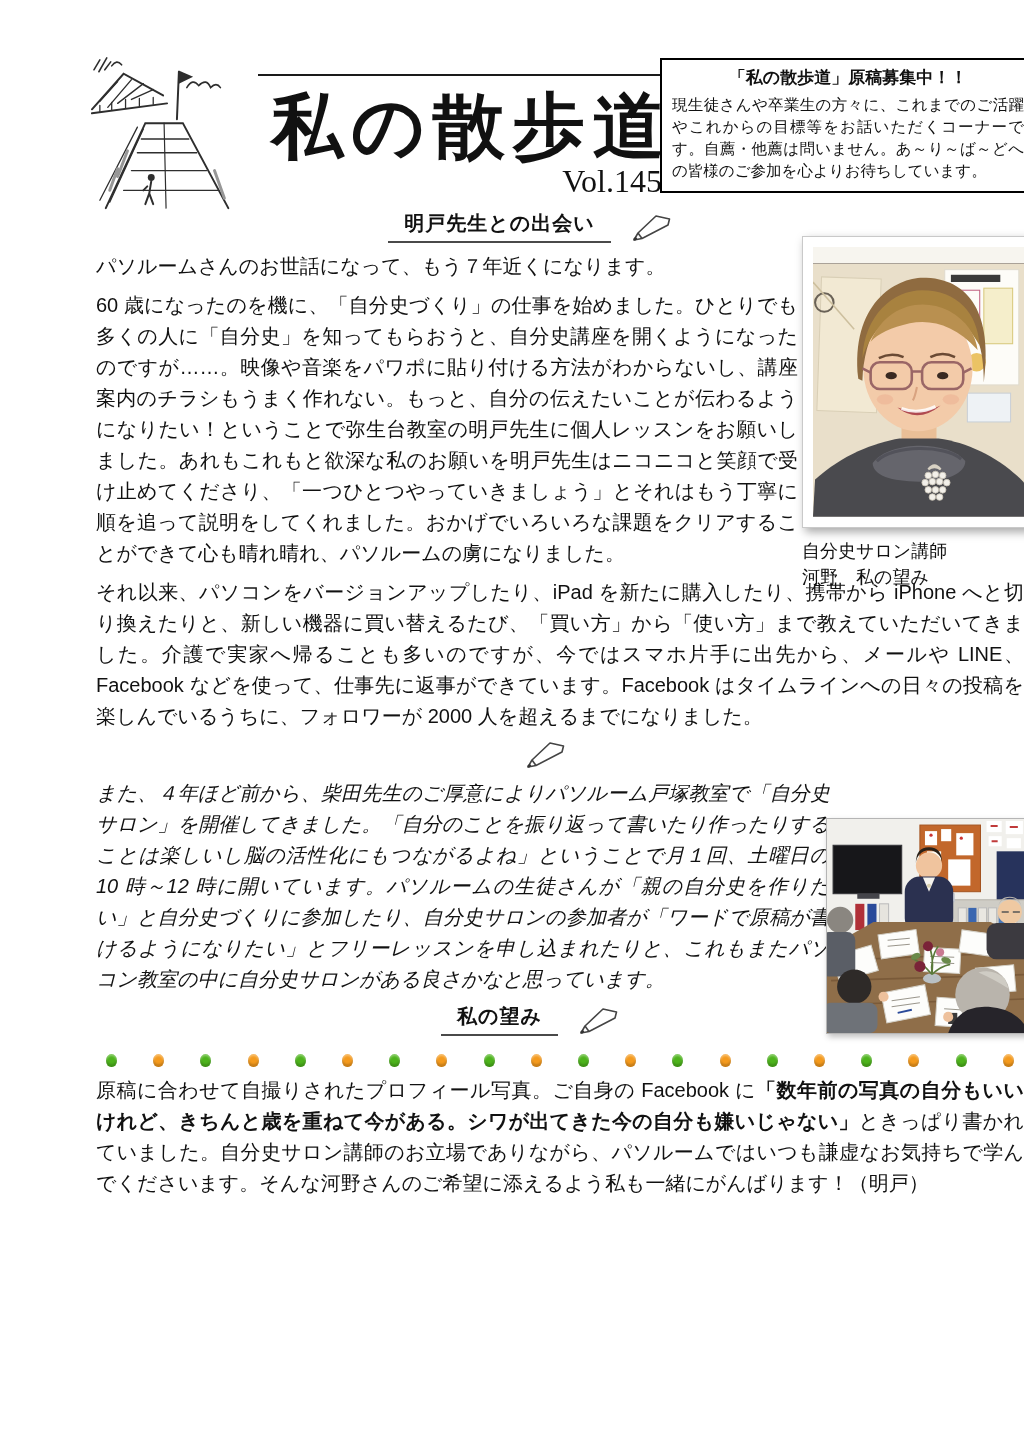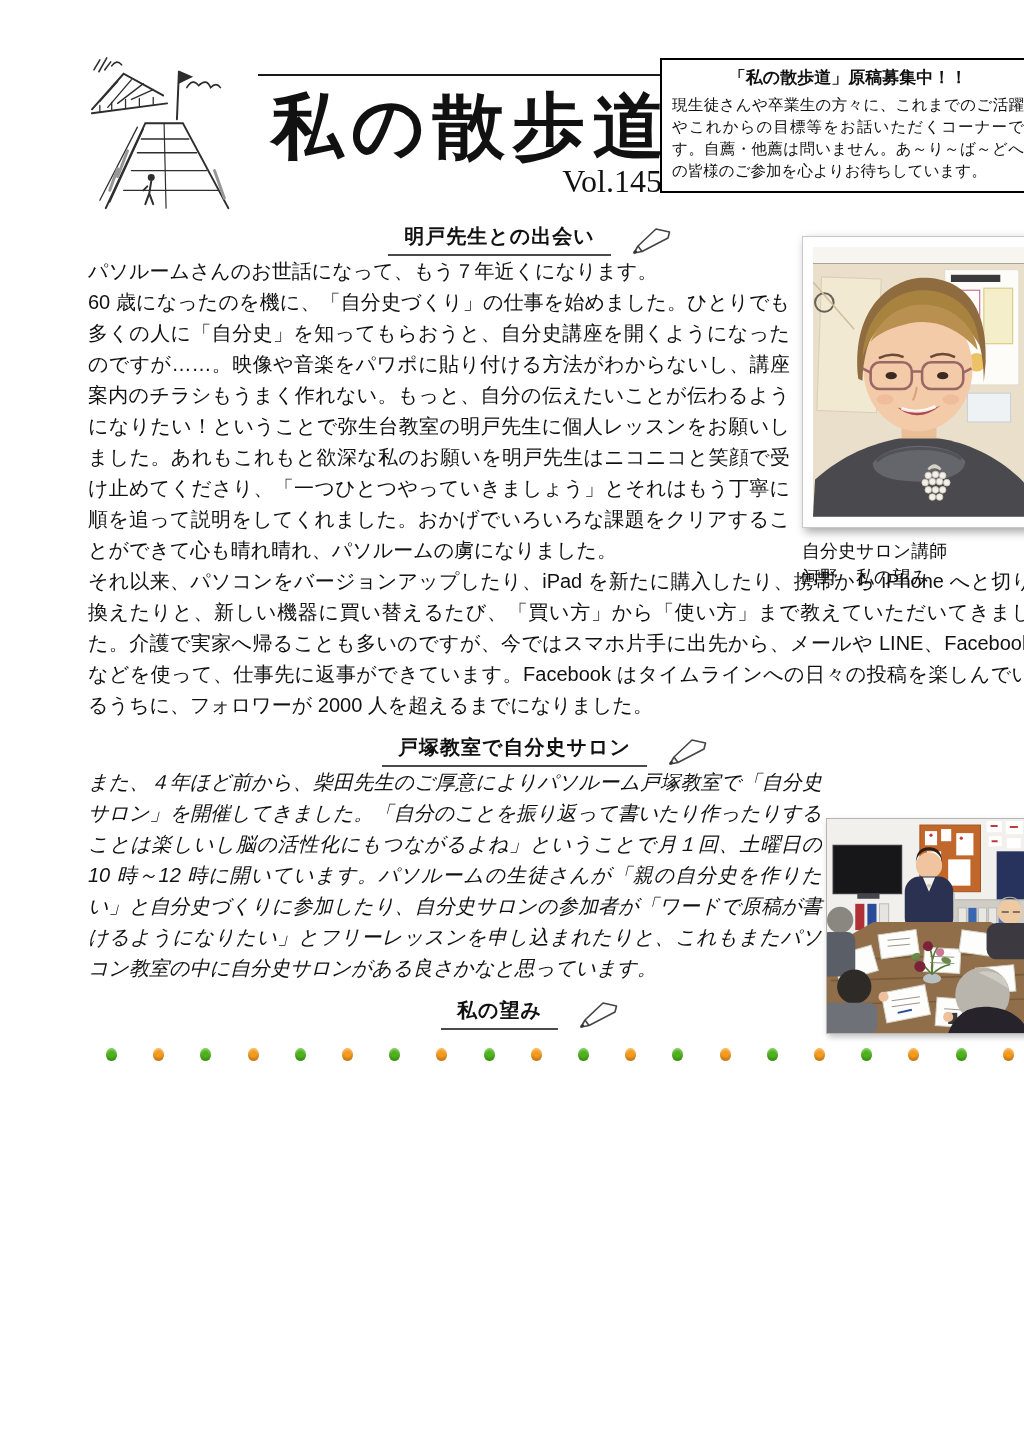--- a/index.html
+++ b/index.html
@@ -15,29 +15,29 @@
   .main-title{font-family:"DejaVu Serif","Liberation Serif",serif;font-weight:900;
               font-size:72px;line-height:1.1;letter-spacing:8px;margin-top:10px;white-space:nowrap;}
   .volume{font-family:"Liberation Serif","DejaVu Serif",serif;font-size:32px;
           text-align:right;padding-right:24px;margin-top:-2px;}
   .recruit-box{position:absolute;top:58px;right:36px;width:352px;border:2px solid #000;
                padding:6px 10px 9px;background:#fff;}
   .recruit-title{text-align:center;font-weight:700;font-size:17px;margin-bottom:5px;}
   .recruit-body{font-size:15.5px;line-height:1.42;text-align:justify;}
 
   
-  .sec-head{display:flex;justify-content:center;align-items:flex-end;gap:19px;margin-top:13px;}
+  .sec-head{display:flex;justify-content:center;align-items:flex-end;gap:19px;}
   .sec-head .txt{font-size:20px;font-weight:700;letter-spacing:1px;
                  border-bottom:2px solid #4a4a4a;padding:0 16px 4px;}
   .sec-head svg{margin-bottom:2px;}
   .shift-30{transform:translateX(-30px);}
   .shift-15{transform:translateX(-15px);}
 
   
-  p.body{font-size:20px;line-height:31px;text-align:justify;margin:0;} .mt6{margin-top:6px;}
+  p.body{font-size:20px;line-height:31px;text-align:justify;margin:8px;} .mt6{margin-top:6px;}
   .p-narrow{width:702px;}
   .p-mid{width:734px;font-style:italic;}
   .bold{font-weight:700;}
 
   
   .photo1{position:absolute;top:236px;right:36px;width:234px;}
   .frame{background:#fff;border:1px solid #c9c9c9;box-shadow:3px 4px 9px rgba(0,0,0,.35);padding:10px;}
   .frame svg{display:block;width:100%;height:auto;}
   .caption{text-align:left;font-size:18px;line-height:26px;margin-top:10px;}
   .photo2{position:absolute;top:818px;right:38px;width:206px;border:1px solid #b5b5b5;
@@ -105,21 +105,20 @@
           <path d="M4 27 L6.4 24.6" stroke="#333" stroke-width="2.6" fill="none"></path>
         </g>
       </svg>
     </div>
     <p class="body p-narrow mt6">パソルームさんのお世話になって、もう７年近くになります。</p>
     <p class="body p-narrow">60 歳になったのを機に、「自分史づくり」の仕事を始めました。ひとりでも多くの人に「自分史」を知ってもらおうと、自分史講座を開くようになったのですが……。映像や音楽をパワポに貼り付ける方法がわからないし、講座案内のチラシもうまく作れない。もっと、自分の伝えたいことが伝わるようになりたい！ということで弥生台教室の明戸先生に個人レッスンをお願いしました。あれもこれもと欲深な私のお願いを明戸先生はニコニコと笑顔で受け止めてくださり、「一つひとつやっていきましょう」とそれはもう丁寧に順を追って説明をしてくれました。おかげでいろいろな課題をクリアすることができて心も晴れ晴れ、パソルームの虜になりました。</p>
 
     <p class="body mt6">それ以来、パソコンをバージョンアップしたり、iPad を新たに購入したり、携帯から iPhone へと切り換えたりと、新しい機器に買い替えるたび、「買い方」から「使い方」まで教えていただいてきました。介護で実家へ帰ることも多いのですが、今ではスマホ片手に出先から、メールや LINE、Facebook などを使って、仕事先に返事ができています。Facebook はタイムラインへの日々の投稿を楽しんでいるうちに、フォロワーが 2000 人を超えるまでになりました。</p>
 
     <div class="sec-head shift-15">
-      <span class="txt">戸塚教室で自分史サロン</span>
       <svg width="42" height="28" viewBox="0 0 42 28">
         <g stroke="#444" stroke-width="1.6" fill="#fff" stroke-linejoin="round">
           <path d="M26 3 L39.5 6 L38 12 L12 25.5 L4 27 L8 20 Z"></path>
           <path d="M8 20 L12 25.5" fill="none"></path>
           <path d="M4 27 L6.4 24.6" stroke="#333" stroke-width="2.6" fill="none"></path>
         </g>
       </svg>
     </div>
     <p class="body p-mid mt6">また、４年ほど前から、柴田先生のご厚意によりパソルーム戸塚教室で「自分史サロン」を開催してきました。「自分のことを振り返って書いたり作ったりすることは楽しいし脳の活性化にもつながるよね」ということで月１回、土曜日の 10 時～12 時に開いています。パソルームの生徒さんが「親の自分史を作りたい」と自分史づくりに参加したり、自分史サロンの参加者が「ワードで原稿が書けるようになりたい」とフリーレッスンを申し込まれたりと、これもまたパソコン教室の中に自分史サロンがある良さかなと思っています。</p>
 
@@ -150,20 +149,21 @@
         <span class="dot" style="background: rgb(77, 179, 28);"></span>
         <span class="dot" style="background: rgb(244, 154, 29);"></span>
         <span class="dot" style="background: rgb(77, 179, 28);"></span>
         <span class="dot" style="background: rgb(244, 154, 29);"></span>
         <span class="dot" style="background: rgb(77, 179, 28);"></span>
         <span class="dot" style="background: rgb(244, 154, 29);"></span>
         <span class="dot" style="background: rgb(77, 179, 28);"></span>
         <span class="dot" style="background: rgb(244, 154, 29);"></span>
       </div>
 
+    <p class="body footer-para"><span>原稿に合わせて自撮りされたプロフィール写真。ご自身の Facebook に</span><span class="bold">「数年前の写真の自分もいいけれど、きちんと歳を重ねて今がある。シワが出てきた今の自分も嫌いじゃない」</span><span>ときっぱり書かれていました。自分史サロン講師のお立場でありながら、パソルームではいつも謙虚なお気持ちで学んでくださいます。そんな河野さんのご希望に添えるよう私も一緒にがんばります！（明戸）</span></p>
   </div>
 
   <div class="photo1">
     <div class="frame">
       <svg viewBox="0 0 206 262">
         <rect width="206" height="262" fill="#e9dfca"></rect>
         <rect width="206" height="16" fill="#f7f5ef"></rect>
         <line x1="0" y1="16" x2="206" y2="16" stroke="#aaa298"></line>
 
         <g transform="rotate(2 35 95)">

